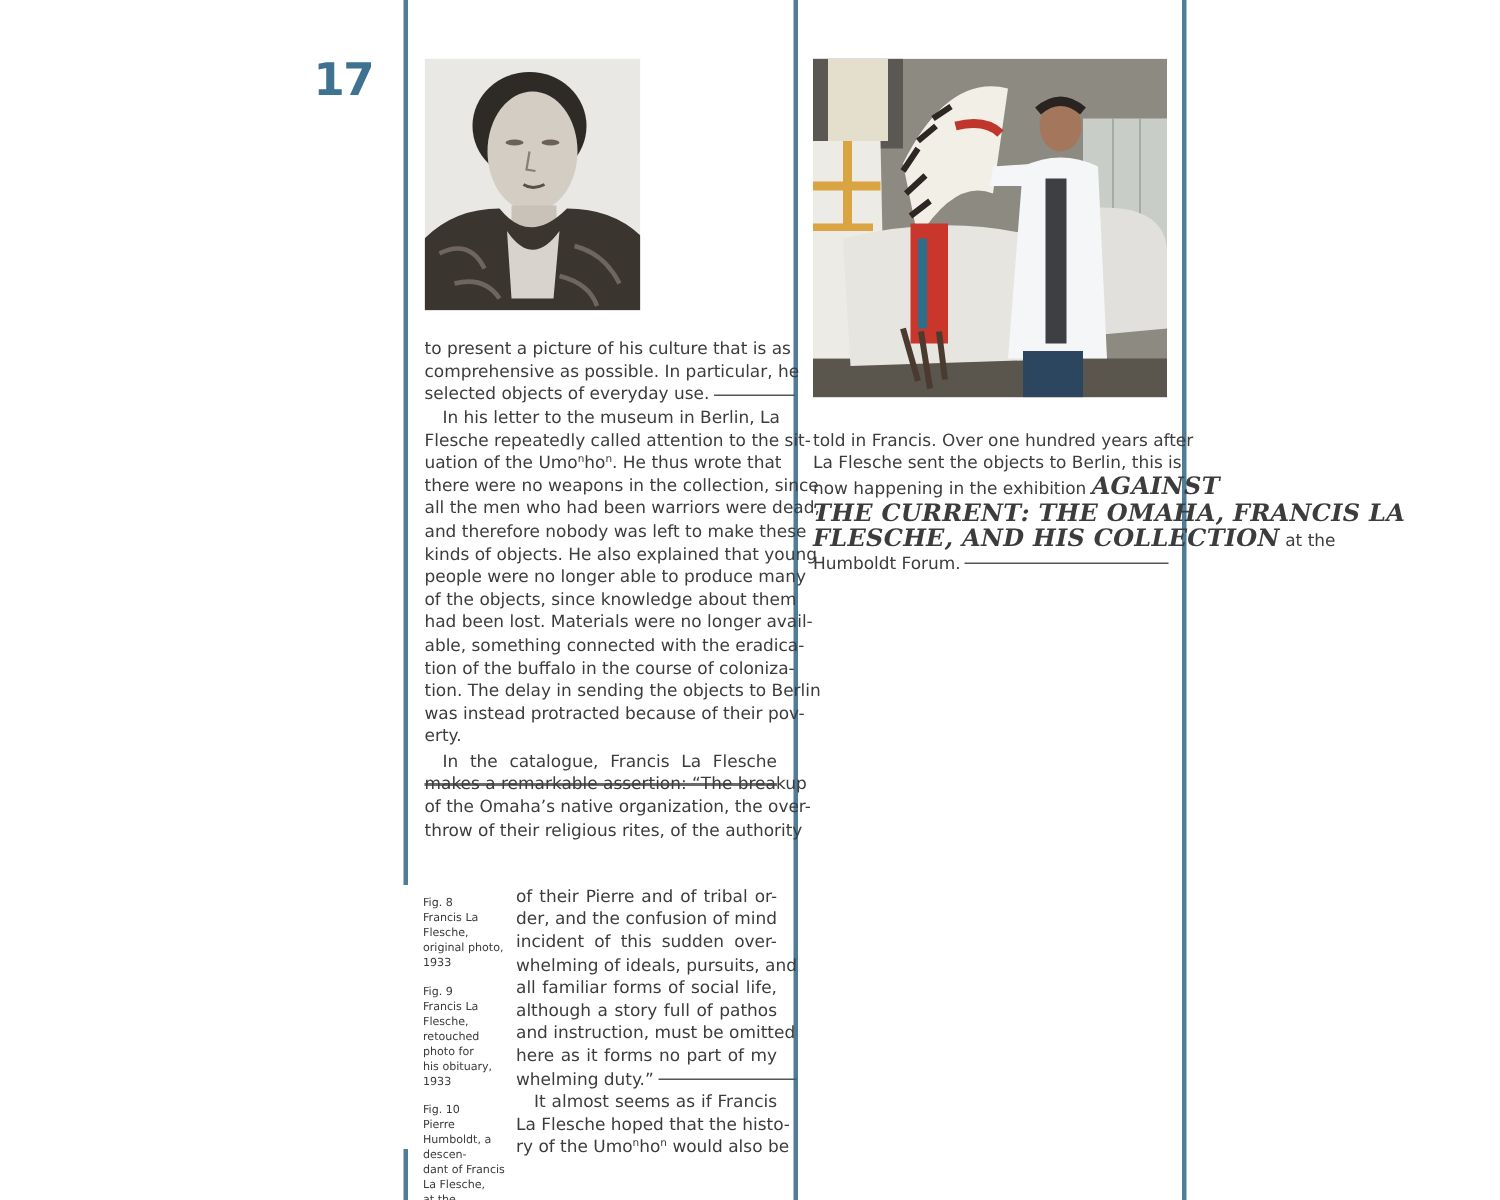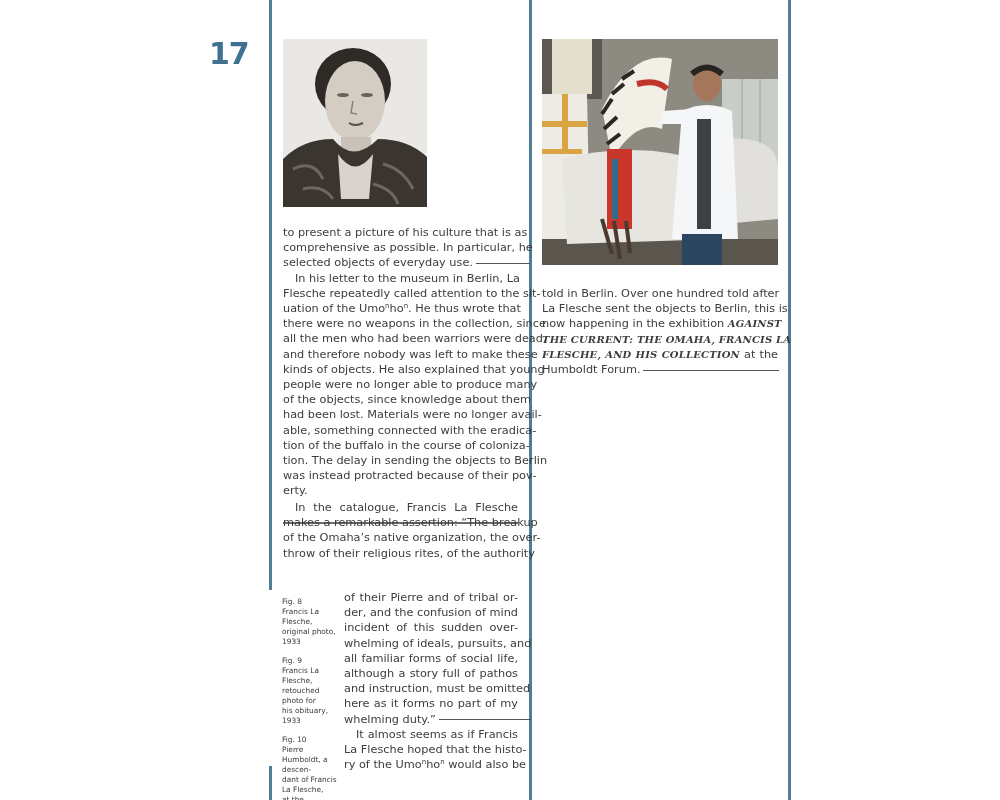--- a/index.html
+++ b/index.html
@@ -24,21 +24,21 @@
     hyphens: manual;
   }
   .col p { margin: 0; }
   .line { display: block; text-align: justify; text-align-last: justify; white-space: nowrap; }
   .line.last { text-align-last: left; }
   .endrule {
     display: inline-block; height: 1px; background: #555; vertical-align: middle;
     margin-left: 3px;
   }
   .hr { position: absolute; height: 1.5px; background: #6a6a6a; }
-  .title-ital { font-family: "DejaVu Serif", serif; font-weight: bold; font-style: italic; font-size: 10px; letter-spacing: 0.2px; }
+  .title-ital { font-family: "DejaVu Serif", serif; font-weight: bold; font-style: italic; font-size: 16px; letter-spacing: 0.2px; }
   sup { font-size: 7px; vertical-align: 4px; line-height: 0; }
   .captions {
     position: absolute; left: 243px; top: 597px; width: 100px;
     font-size: 7.4px; line-height: 10px; color: #3a3a3a;
   }
   .caption { margin-bottom: 9px; margin-left: 39px; }
   .caption .fig { display: block; }
 </style>
 </head>
 <body>
@@ -153,21 +153,21 @@
   </p>
   <p>
     <span class="line" style="padding-left:12px;">It almost seems as if Francis</span>
     <span class="line">La Flesche hoped that the histo-</span>
     <span class="line">ry of the Umo<sup>n</sup>ho<sup>n</sup> would also be</span>
   </p>
 </div>
 
 <div class="col" style="left:542px; top:286px; width:236px;">
   <p>
-    <span class="line">told in Berlin. Over one hundred told after</span>
+    <span class="line">told in Francis. Over one hundred years after</span>
     <span class="line">La Flesche sent the objects to Berlin, this is</span>
     <span class="line"><span>now happening in the exhibition</span> <span class="title-ital">AGAINST</span></span>
     <span class="line"><span class="title-ital">THE CURRENT: THE OMAHA, FRANCIS LA</span></span>
     <span class="line"><span class="title-ital">FLESCHE, AND HIS COLLECTION</span> <span>at the</span></span>
     <span class="line last"><span>Humboldt Forum.</span><span class="endrule" style="width:136px;"></span></span>
   </p>
 </div>
 
 <div class="captions">
   <div class="caption">

